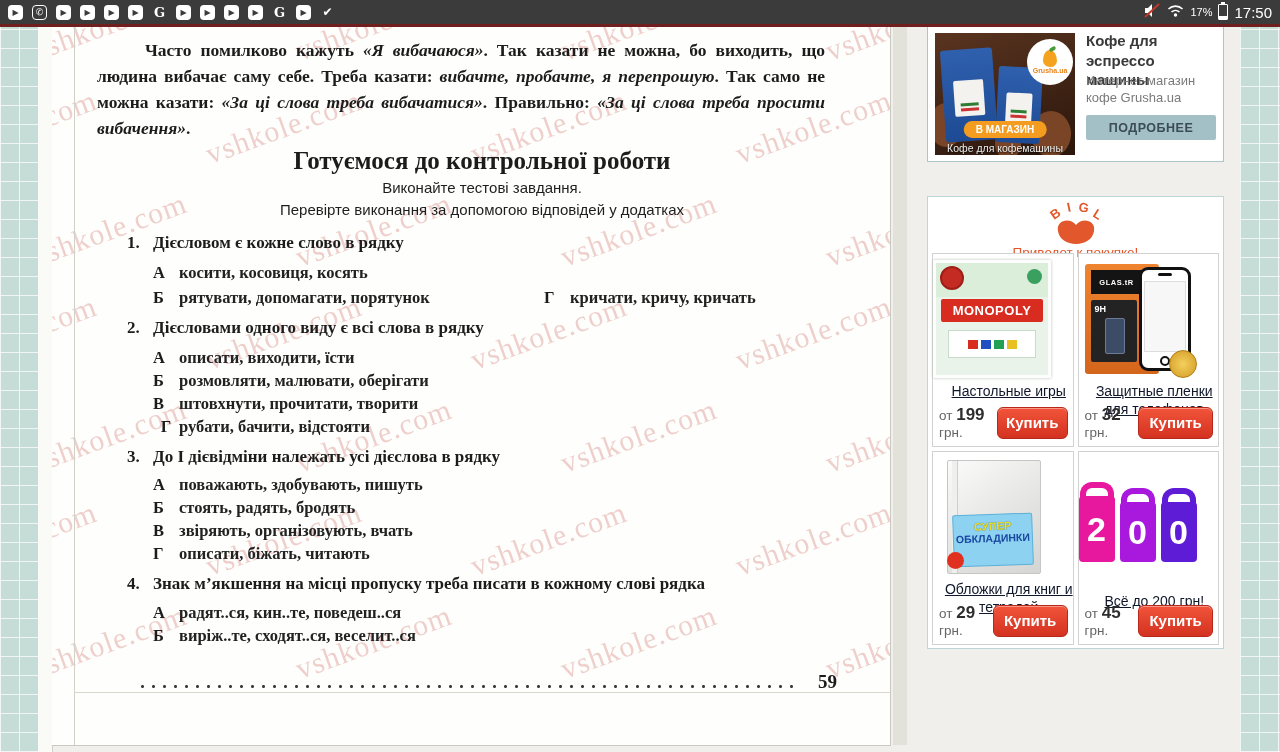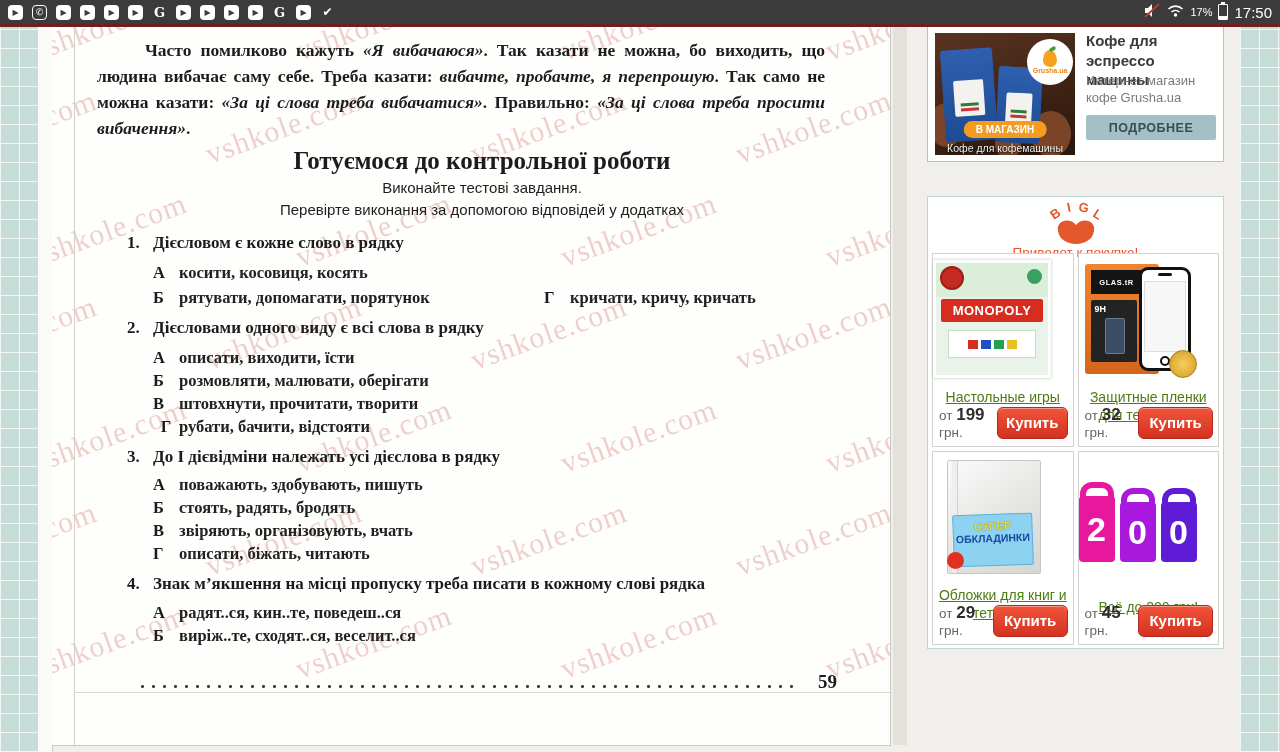--- a/index.html
+++ b/index.html
@@ -68,21 +68,21 @@
   .ad1-title{position:absolute;left:158px;top:4px;width:132px;font-size:15px;font-weight:bold;color:#3a3a3a;line-height:1.3;}
   .ad1-sub{position:absolute;left:158px;top:46px;width:132px;font-size:13px;color:#7a7a7a;line-height:1.3;}
   .ad1-btn{position:absolute;left:158px;top:88px;width:130px;height:25px;background:#a2c0c6;color:#3b4c54;font-size:12.5px;font-weight:bold;letter-spacing:.5px;display:flex;align-items:center;justify-content:center;border-radius:2px;cursor:pointer;}
 
   .ad2{position:absolute;left:927px;top:172px;width:297px;height:453px;background:#fff;border:1px solid #bcd6d8;box-sizing:border-box;}
   .bigl-head{position:absolute;left:0;top:4px;width:100%;text-align:center;}
   .bigl-tag{color:#e2572b;font-size:13.5px;margin-top:-4px;}
   .cards{position:absolute;left:4px;top:56px;width:287px;display:grid;grid-template-columns:1fr 1fr;grid-auto-rows:194px;gap:4px;}
   .card{position:relative;border:1px solid #d2d2d2;background:#fff;box-sizing:border-box;}
   .card-img{position:absolute;left:0;top:4px;width:100%;height:122px;display:flex;align-items:center;}
-  .card-link{position:absolute;left:4px;top:128px;width:calc(100% - 8px);text-align:center;color:#4d7c0f;text-decoration:underline;font-size:14px;line-height:1.3;cursor:pointer;margin-top:6px;}
+  .card-link{position:absolute;left:10px;top:128px;width:calc(100% - 8px);text-align:center;color:#0f172a;text-decoration:underline;font-size:14px;line-height:1.3;cursor:pointer;}
   .price-row{position:absolute;left:6px;right:5px;bottom:6px;display:flex;align-items:center;justify-content:space-between;}
   .price-txt{font-size:13.5px;color:#666;}
   .price-txt b{font-size:17px;color:#2e2e2e;}
   .buy-btn{width:86px;height:30px;background:linear-gradient(#f2543a,#d33220);border:1px solid #b8281a;border-radius:6px;color:#fff;font-size:15px;font-weight:bold;display:flex;align-items:center;justify-content:center;cursor:pointer;box-shadow:inset 0 1px 0 rgba(255,255,255,.4);}
 
   
   .mono-box{position:relative;width:112px;height:112px;background:#e9f3e9;border:3px solid #fdfdfd;box-shadow:0 0 3px #b8c4b8;}
   .mono-top{height:34px;background:#daeeda;}
   .mono-badge{position:absolute;left:4px;top:3px;width:20px;height:20px;border-radius:50%;background:#c42b22;border:2px solid #9e1f17;}
   .mono-dot{position:absolute;right:6px;top:6px;width:15px;height:15px;border-radius:50%;background:#3aa060;}

